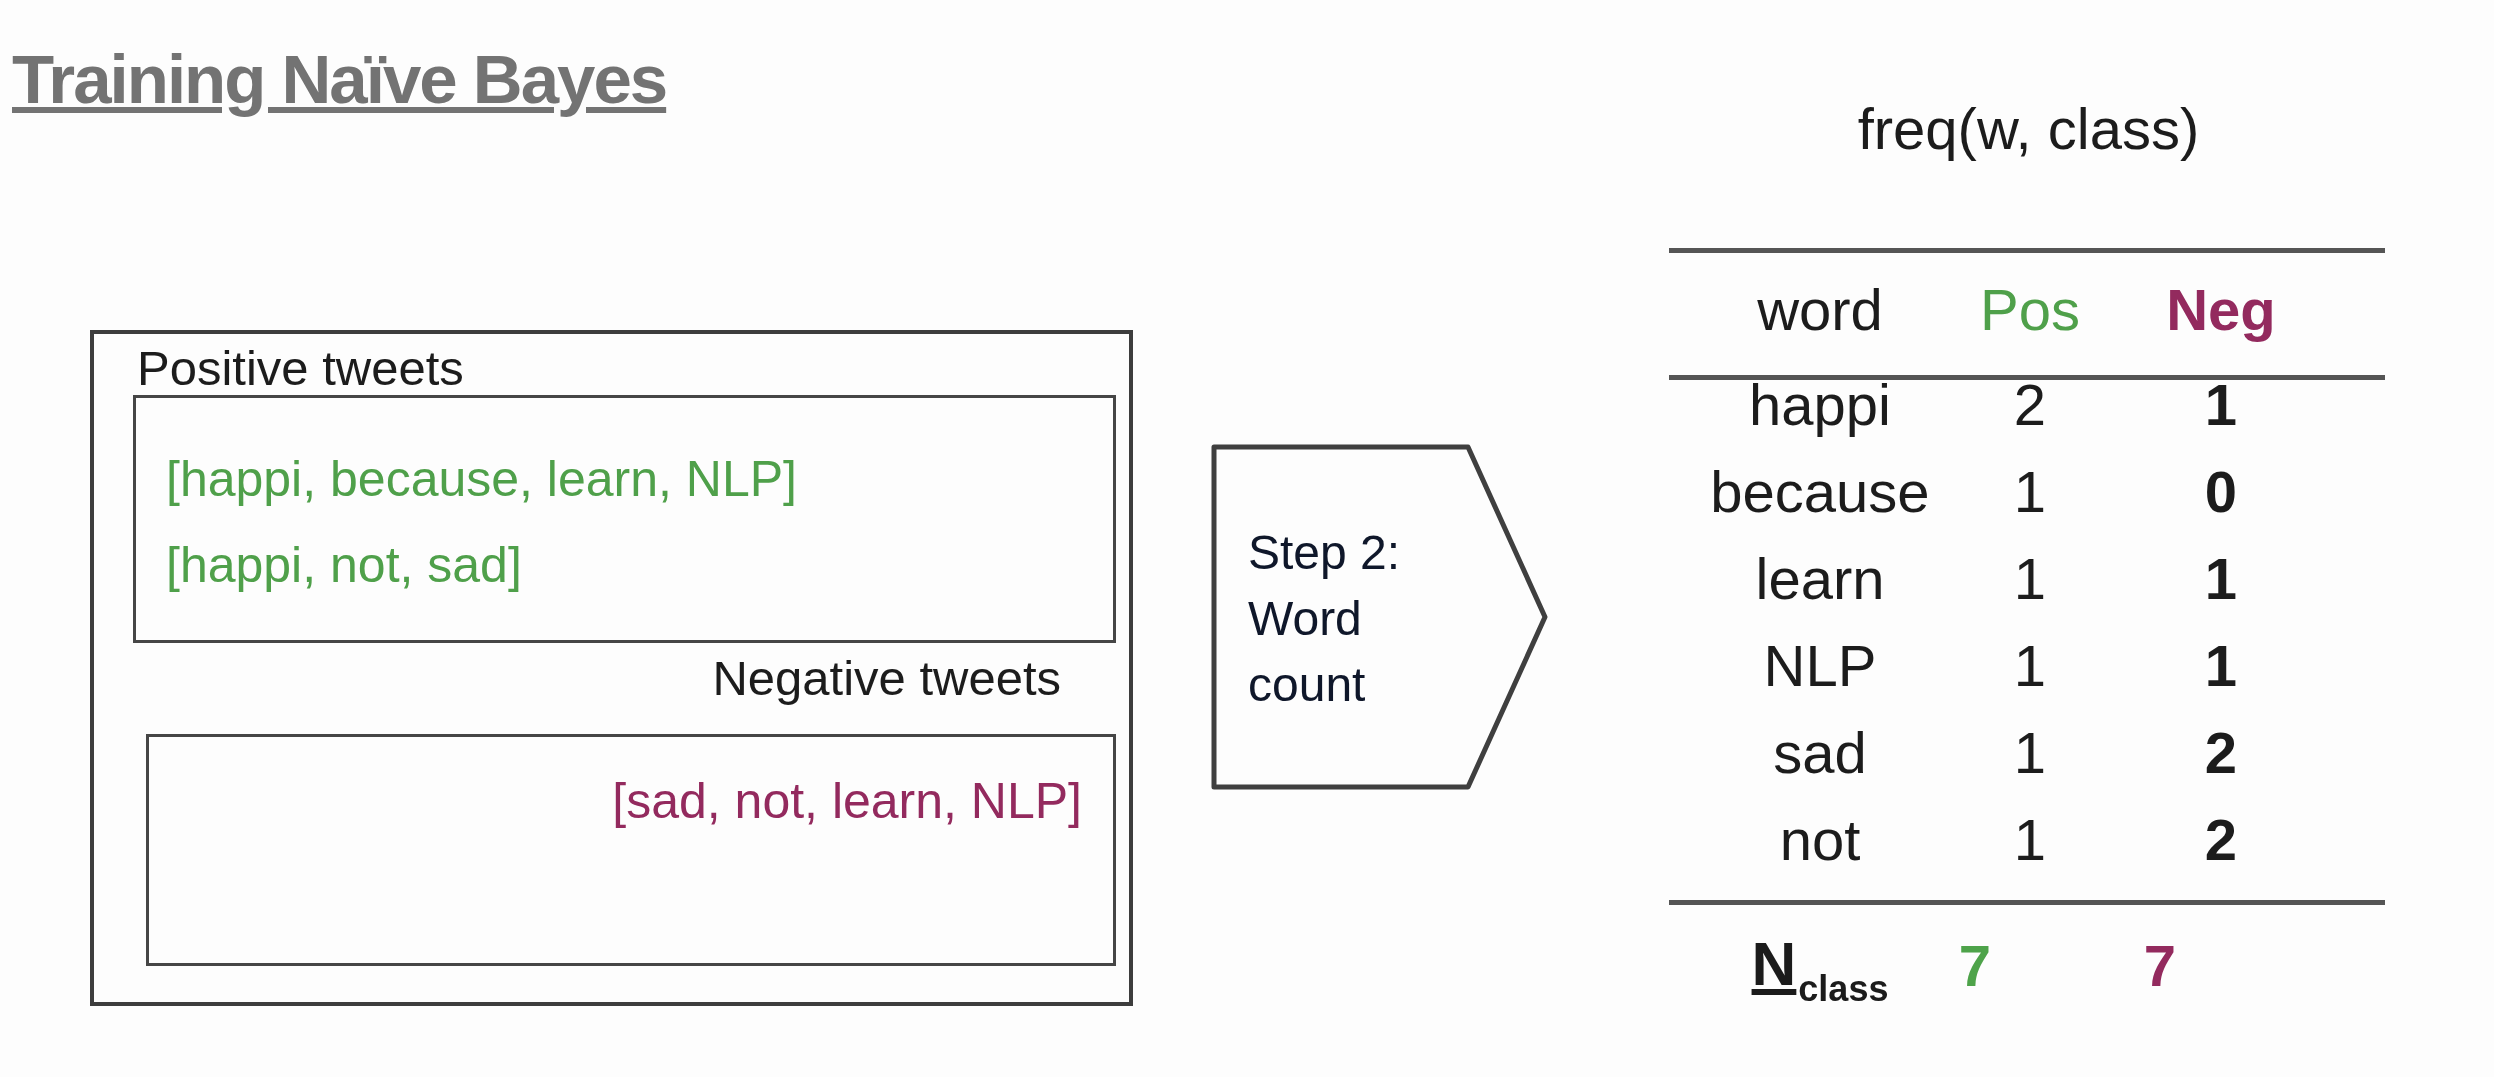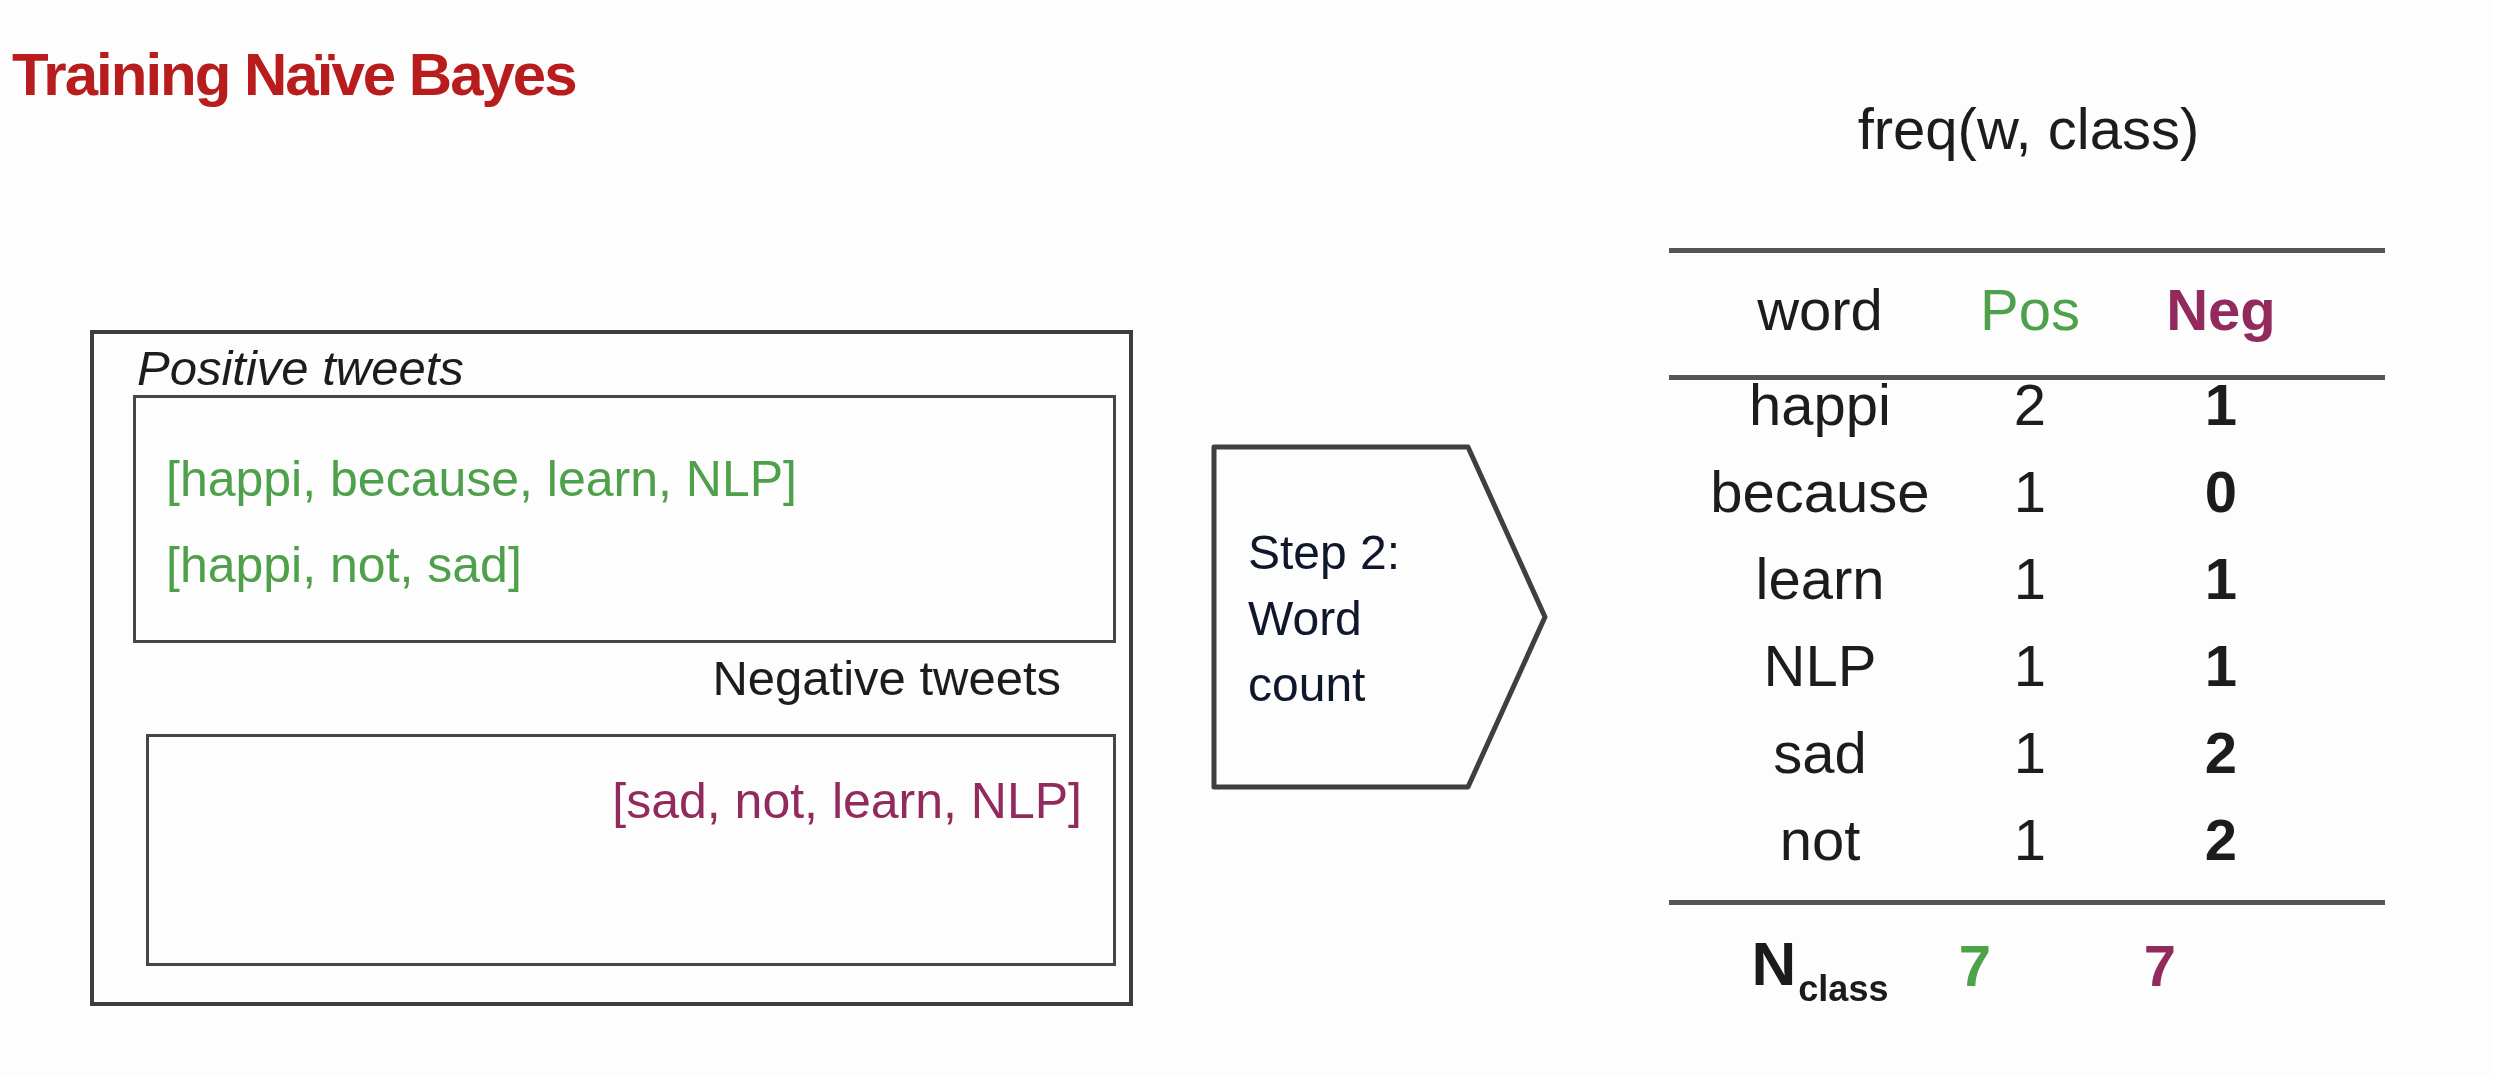--- a/index.html
+++ b/index.html
@@ -10,39 +10,39 @@
     background: #fdfdfd;
     font-family: "Liberation Sans", sans-serif;
     color: #1c1c1c;
     overflow: hidden;
   }
   .abs { position: absolute; }
 
   
   .slide-title {
     left: 12px; top: 40px;
-    font-size: 60px;
+    font-size: 69px;
     font-weight: 700;
     letter-spacing: -2px;
-    color: #b91c1c;
-    white-space: nowrap;
+    color: #737373;
+    white-space: nowrap;
+    text-decoration: underline;
   }
 
   
   .outer-box {
     left: 90px; top: 330px;
     width: 1035px; height: 668px;
     border: 4px solid #3d3d3d;
     background: #fdfdfd;
   }
   .pos-label {
     left: 137px; top: 340px;
     font-size: 49px;
     white-space: nowrap;
-    font-style: italic;
   }
   .pos-box {
     left: 133px; top: 395px;
     width: 977px; height: 242px;
     border: 3px solid #464646;
     background: #fdfdfd;
   }
   .pos-line {
     color: #4fa04a;
     font-size: 50px;
@@ -124,20 +124,21 @@
   .tbody .trow { height: 87px; }
 
   .tfoot {
     left: 1670px; top: 928px;
     width: 717px;
   }
   .n-label {
     font-size: 62px;
     font-weight: 700;
     color: #1b1b1b;
+    text-decoration: underline;
   }
   .n-sub {
     font-size: 36px;
     font-weight: 700;
     position: relative;
     top: 16px;
     margin-left: 2px;
   }
   .total-pos {
     color: #4ea34a;

